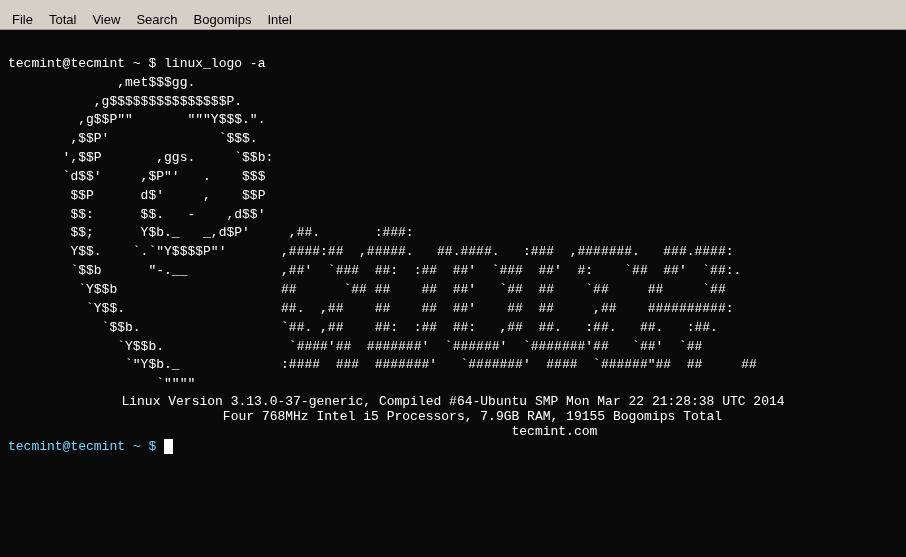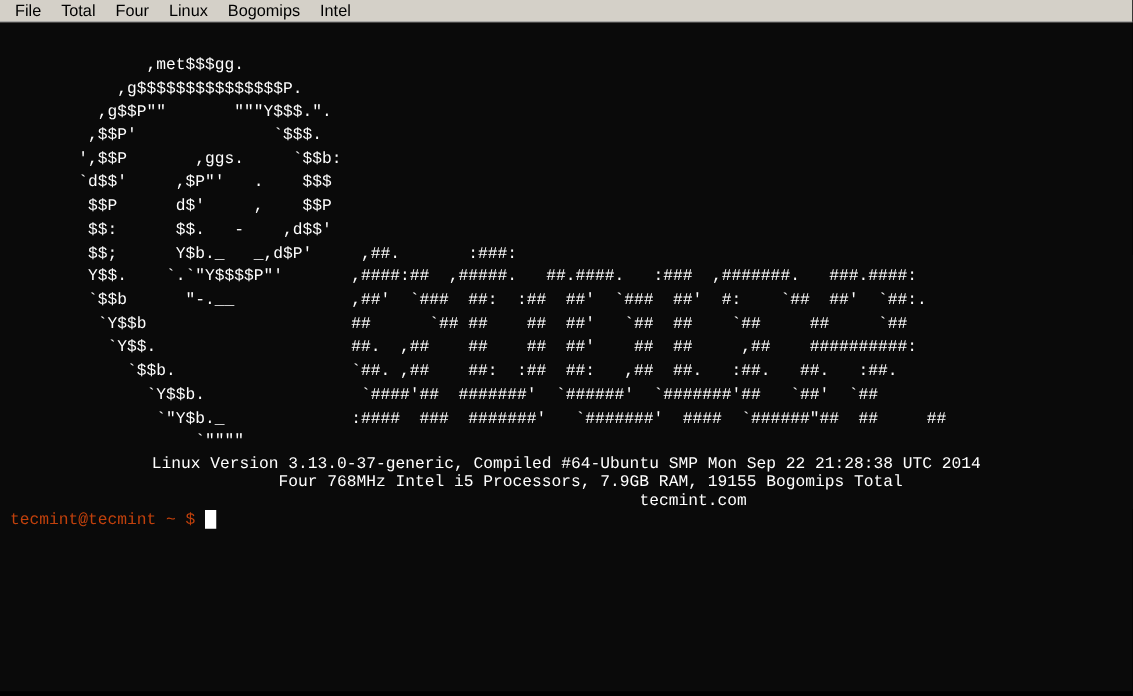--- a/index.html
+++ b/index.html
@@ -13,22 +13,22 @@
       height: 557px;
       background: #000;
       font-family: 'Courier New', Courier, monospace;
       overflow: hidden;
     }
 
     
     .menubar {
       background: #d4d0c8;
       display: flex;
-      align-items: center;
-      height: 18px;
+      align-items: flex-end;
+      height: 30px;
       padding: 0 4px;
       border-bottom: 1px solid #999;
     }
 
     .menu-item {
       padding: 2px 8px;
       font-size: 13px;
       font-family: Arial, sans-serif;
       color: #000;
       cursor: pointer;
@@ -47,21 +47,21 @@
 
     .terminal-content {
       color: #ffffff;
       font-size: 13px;
       line-height: 1.45;
       white-space: pre;
       font-family: 'Courier New', Courier, monospace;
     }
 
     .prompt-line {
-      color: #c2410c;
+      color: #7dd3fc;
       font-size: 13px;
       white-space: pre;
       font-family: 'Courier New', Courier, monospace;
       display: flex;
       align-items: center;
     }
 
     .cursor {
       display: inline-block;
       width: 9px;
@@ -77,45 +77,46 @@
       font-family: 'Courier New', Courier, monospace;
       white-space: pre;
     }
   </style>
 </head>
 <body>
 
 <div class="menubar">
   <span class="menu-item">File</span>
   <span class="menu-item">Total</span>
-  <span class="menu-item">Four</span>
-  <span class="menu-item">Linux</span>
+  <span class="menu-item">View</span>
+  <span class="menu-item">Search</span>
   <span class="menu-item">Bogomips</span>
   <span class="menu-item">Intel</span>
 </div>
 
 <div class="terminal">
   <div class="terminal-content">
-<span>              ,met$$$gg.
+<span>tecmint@tecmint ~ $ linux_logo -a
+</span><span>              ,met$$$gg.
            ,g$$$$$$$$$$$$$$$P.
          ,g$$P""       """Y$$$.".
         ,$$P'              `$$$.
        ',$$P       ,ggs.     `$$b:
        `d$$'     ,$P"'   .    $$$
         $$P      d$'     ,    $$P
         $$:      $$.   -    ,d$$'
         $$;      Y$b._   _,d$P'     ,##.       :###:
         Y$$.    `.`"Y$$$$P"'       ,####:##  ,#####.   ##.####.   :###  ,#######.   ###.####:
         `$$b      "-.__            ,##'  `###  ##:  :##  ##'  `###  ##'  #:    `##  ##'  `##:.
          `Y$$b                     ##      `## ##    ##  ##'   `##  ##    `##     ##     `##
           `Y$$.                    ##.  ,##    ##    ##  ##'    ##  ##     ,##    ##########:
             `$$b.                  `##. ,##    ##:  :##  ##:   ,##  ##.   :##.   ##.   :##.
               `Y$$b.                `####'##  #######'  `######'  `#######'##   `##'  `##
                `"Y$b._             :####  ###  #######'   `#######'  ####  `######"##  ##     ##
                    `""""           </span></div>
-  <div class="info-text">Linux Version 3.13.0-37-generic, Compiled #64-Ubuntu SMP Mon Sep 22 21:28:38 UTC 2014
+  <div class="info-text">Linux Version 3.13.0-37-generic, Compiled #64-Ubuntu SMP Mon Mar 22 21:28:38 UTC 2014
      Four 768MHz Intel i5 Processors, 7.9GB RAM, 19155 Bogomips Total
                           tecmint.com
 </div>
   <div class="prompt-line">
     <span>tecmint@tecmint ~ $ </span><span class="cursor"></span>
   </div>
 </div>
 
 </body></html>

